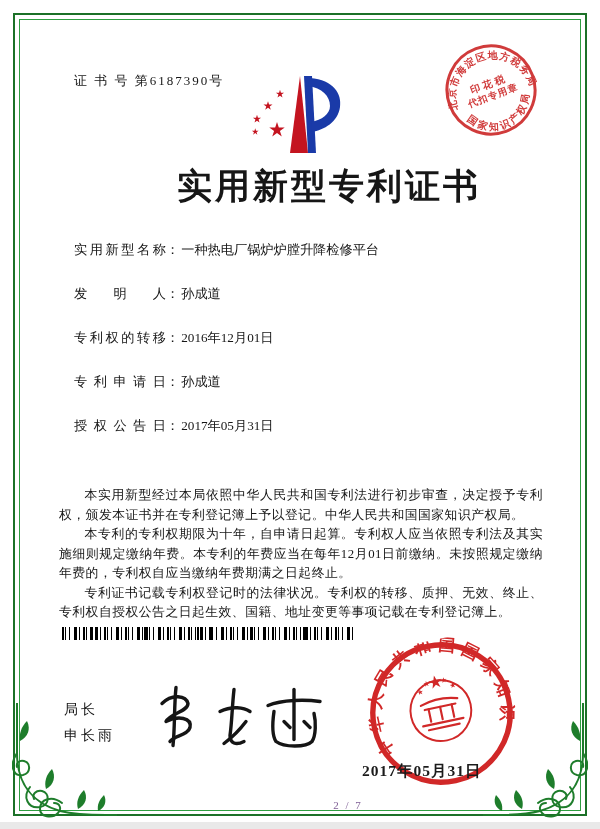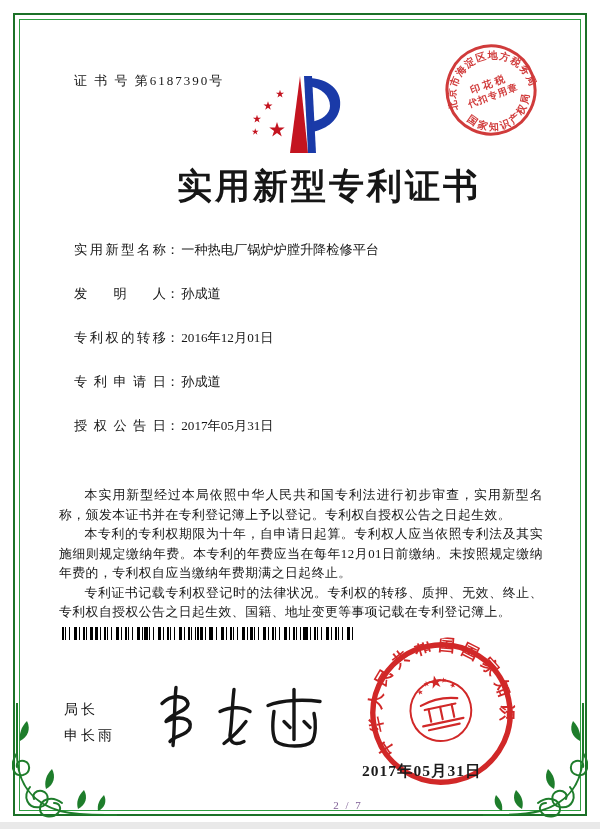--- a/index.html
+++ b/index.html
@@ -122,21 +122,21 @@
     </div>
     <div class="frow">
       <span class="flabel">专利申请日</span><span class="colon">：</span><span class="fvalue">孙成道</span>
     </div>
     <div class="frow">
       <span class="flabel">授权公告日</span><span class="colon">：</span><span class="fvalue">2017年05月31日</span>
     </div>
   </div>
 
   <div class="paras">
-    <p>本实用新型经过本局依照中华人民共和国专利法进行初步审查，实用新型名称，颁发本证书并在专利登记簿上予以登记。专利权自授权公告之日起生效。</p>
+    <p>本实用新型经过本局依照中华人民共和国专利法进行初步审查，决定授予专利权，颁发本证书并在专利登记簿上予以登记。中华人民共和国国家知识产权局。</p>
     <p>本专利的专利权期限为十年，自申请日起算。专利权人应当依照专利法及其实施细则规定缴纳年费。本专利的年费应当在每年12月01日前缴纳。未按照规定缴纳年费的，专利权自应当缴纳年费期满之日起终止。</p>
     <p>专利证书记载专利权登记时的法律状况。专利权的转移、质押、无效、终止、专利权自授权公告之日起生效、国籍、地址变更等事项记载在专利登记簿上。</p>
   </div>
 
   <div class="barcode"></div>
 
   <div class="director">
     <div>局长</div>
     <div>申长雨</div>
   </div>

